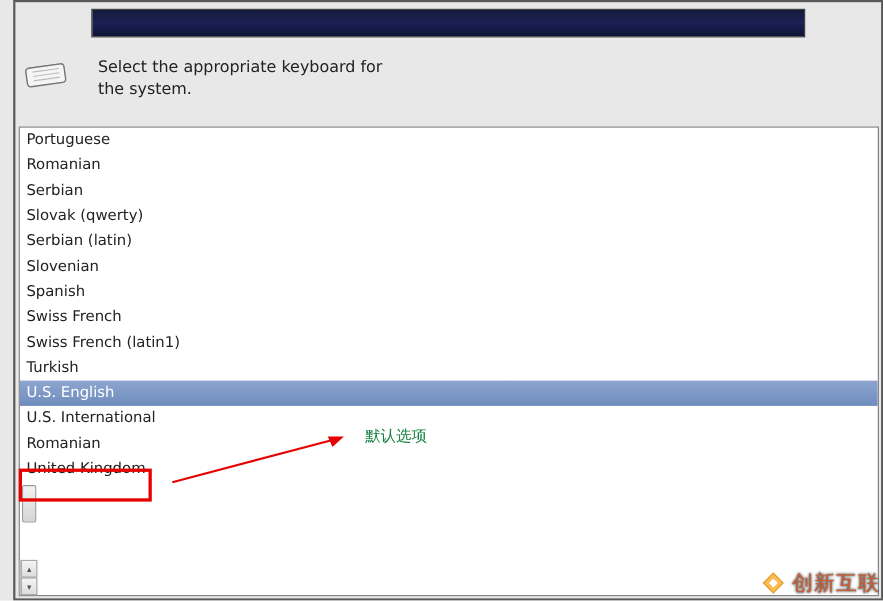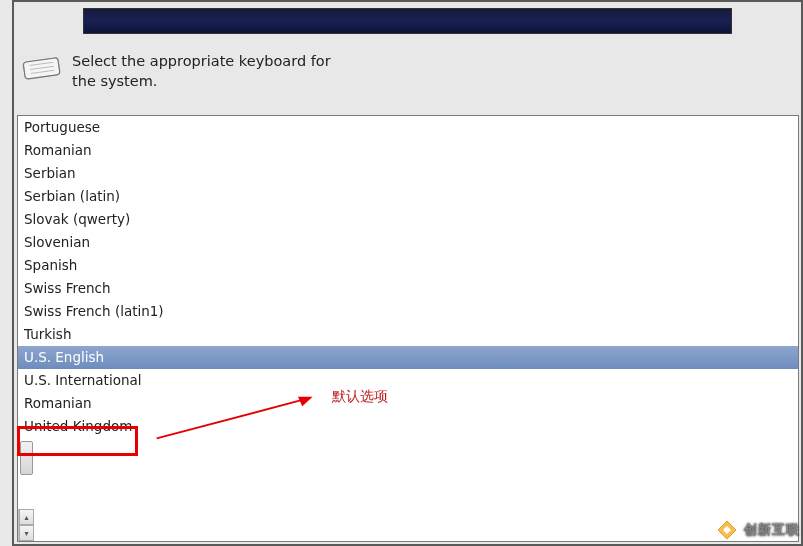--- a/index.html
+++ b/index.html
@@ -37,20 +37,21 @@
     .keyboard-icon {
       width: 41px;
       height: 32px;
       position: relative;
     }
     .keyboard-icon svg { display: block; }
     .instruction-text {
       font-size: 14.5px;
       color: #222;
       line-height: 1.35;
+      margin-left: 17px;
     }
     .listbox-wrap {
       position: absolute;
       top: 113px;
       left: 3px;
       right: 2px;
       bottom: 2px;
       border: 1px solid #7a7a7a;
       background: #fff;
       display: flex;
@@ -121,42 +122,42 @@
       top: 395px;
       left: 140px;
       width: 185px;
       height: 52px;
       pointer-events: none;
     }
     .anno-text {
       position: absolute;
       top: 388px;
       left: 332px;
-      color: #b91c1c;
+      color: #15803d;
       font-size: 14px;
       font-family: "Microsoft YaHei", Arial, sans-serif;
       pointer-events: none;
     }
     .watermark {
       position: absolute;
       right: 3px;
       bottom: 3px;
       display: flex;
       align-items: center;
       gap: 4px;
       opacity: 0.85;
     }
     .watermark .wm-icon {
       width: 26px;
       height: 26px;
     }
     .watermark .wm-text {
-      color: #737373;
-      font-weight: bold;
-      font-size: 13px;
+      color: #c2410c;
+      font-weight: normal;
+      font-size: 19px;
       font-family: "Microsoft YaHei", Arial, sans-serif;
       text-shadow: 0 0 3px rgba(0,0,0,.8), 0 0 2px rgba(0,0,0,.9);
       letter-spacing: 1px;
     }
   </style>
 </head>
 <body>
 
 <div class="outer-border">
 
@@ -178,22 +179,22 @@
       <div>Select the appropriate keyboard for</div>
       <div>the system.</div>
     </div>
   </div>
 
   <div class="listbox-wrap">
     <div class="listbox" id="listbox">
         <div class="listbox-item">Portuguese</div>
         <div class="listbox-item">Romanian</div>
         <div class="listbox-item">Serbian</div>
+        <div class="listbox-item">Slovak (qwerty)</div>
         <div class="listbox-item">Serbian (latin)</div>
-        <div class="listbox-item">Slovak (qwerty)</div>
         <div class="listbox-item">Slovenian</div>
         <div class="listbox-item">Spanish</div>
         <div class="listbox-item">Swiss French</div>
         <div class="listbox-item">Swiss French (latin1)</div>
         <div class="listbox-item">Turkish</div>
         <div class="listbox-item selected">U.S. English</div>
         <div class="listbox-item">U.S. International</div>
         <div class="listbox-item">Romanian</div>
         <div class="listbox-item">United Kingdom</div>
       </div>

